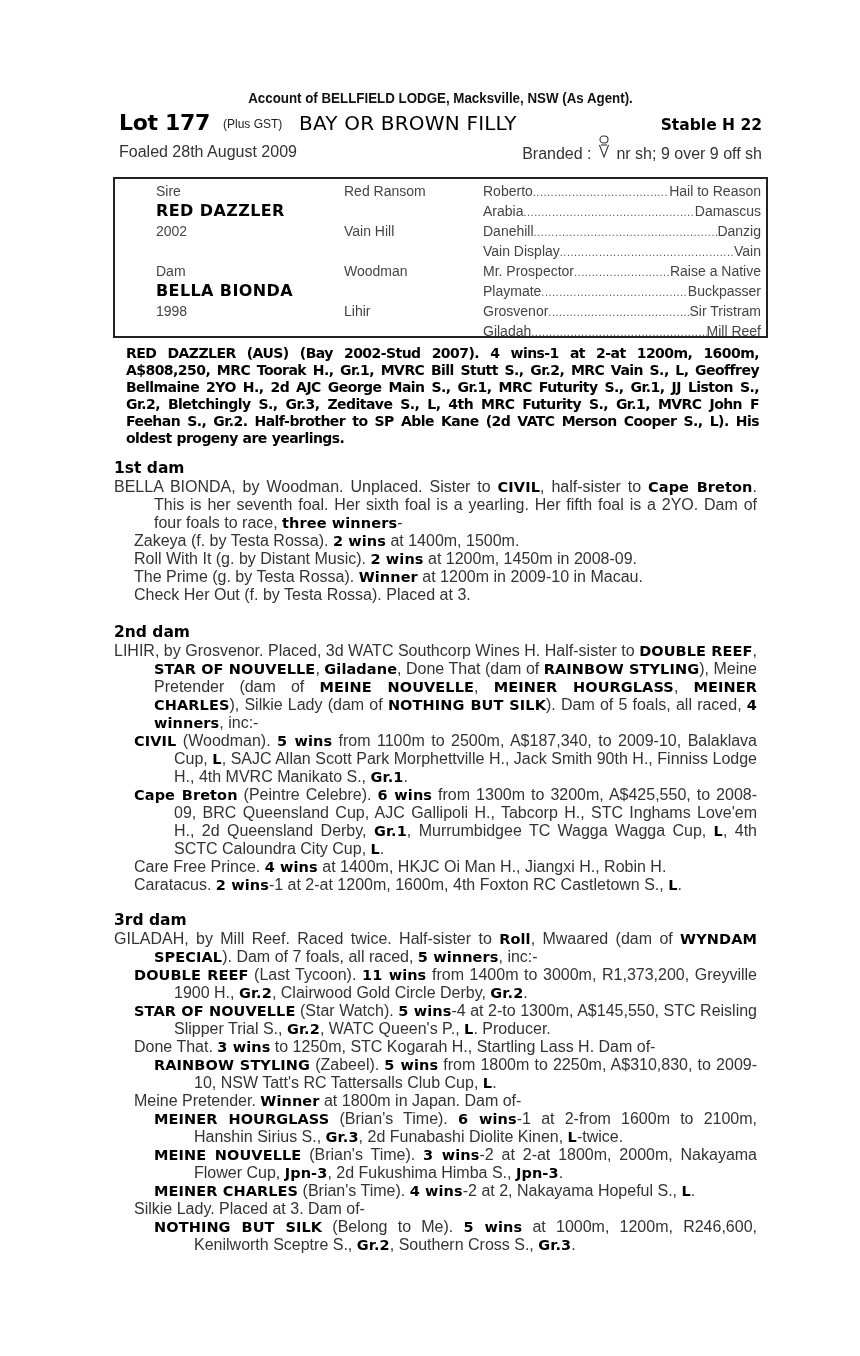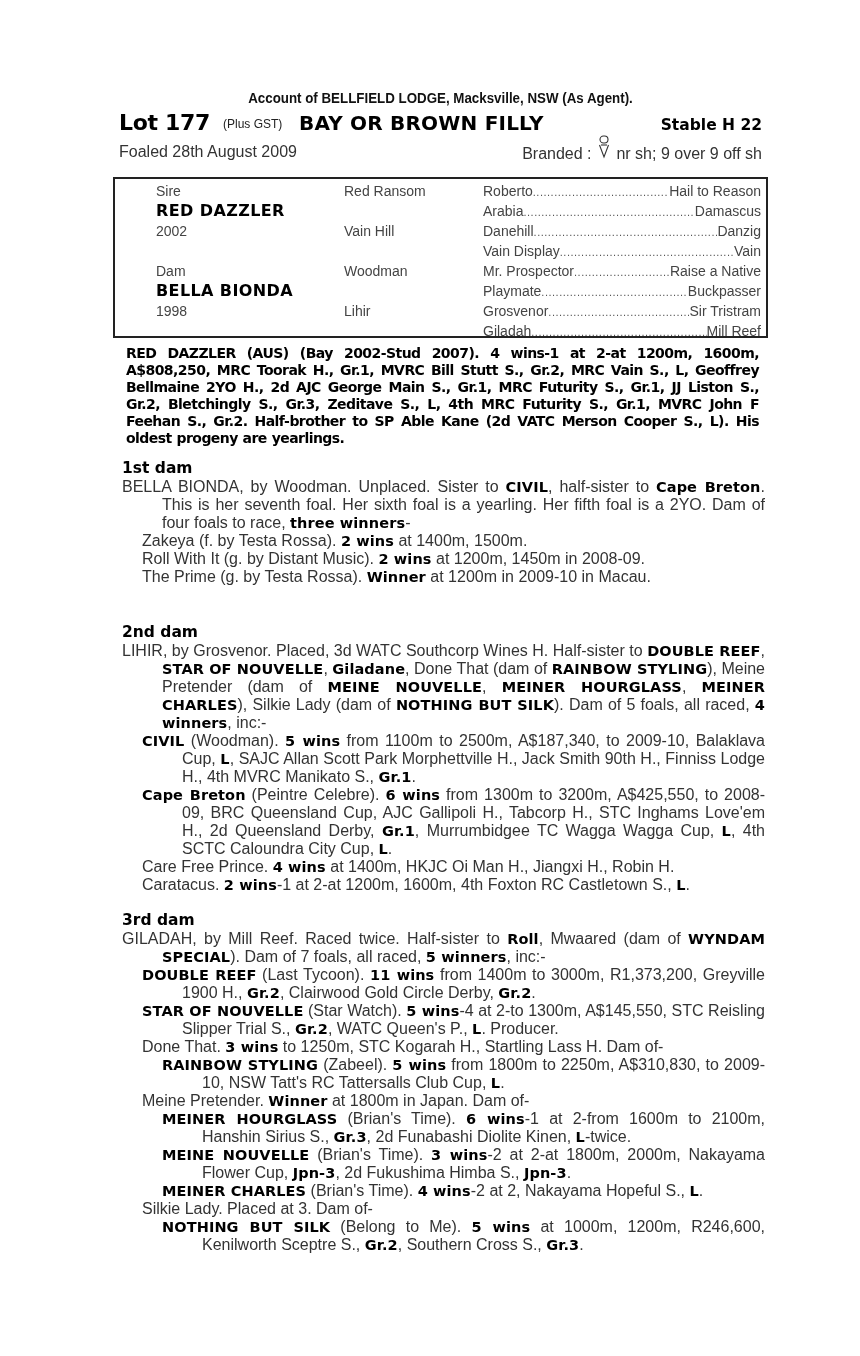--- a/index.html
+++ b/index.html
@@ -2,21 +2,21 @@
 <html><head>
   <meta charset="utf-8">
   <style>
     html, body { margin: 0; padding: 0; background: #ffffff; }
     body { width: 860px; height: 1356px; position: relative; overflow: hidden; color: #1a1a1a; }
     .page { position: absolute; left: 119px; top: 88px; width: 643px; }
     .account { text-align: center; font-family: "Liberation Sans", sans-serif; font-weight: bold; font-size: 15.5px; transform: scaleX(0.86); transform-origin: center; letter-spacing: 0px; margin: 0; height: 20px; line-height: 20px; color: #111; }
     .lot-row { position: relative; height: 26px; margin-top: 2px; font-family: "DejaVu Sans", sans-serif; color: #000; }
     .lot-no { font-weight: bold; font-size: 22px; position: absolute; left: 0; top: 0; line-height: 26px; letter-spacing: -0.3px; }
     .plus-gst { font-family: "Liberation Sans", sans-serif; font-weight: normal; font-size: 12px; position: absolute; left: 104px; top: 7px; color: #222; }
-    .lot-desc { font-weight: bold; font-size: 20px; position: absolute; left: 180px; top: 1px; line-height: 24px; letter-spacing: 0.2px; text-align: right; }
+    .lot-desc { font-weight: normal; font-size: 20px; position: absolute; left: 180px; top: 1px; line-height: 24px; letter-spacing: 0.2px; text-align: right; }
     .stable { font-weight: bold; font-size: 15.5px; position: absolute; right: 0; top: 4px; line-height: 22px; }
     .foal-row { position: relative; height: 24px; margin-top: 4px; font-family: "Liberation Sans", sans-serif; font-size: 16px; color: #333; }
     .foaled { position: absolute; left: 0; top: 3px; }
     .branded { position: absolute; right: 0; top: 3px; white-space: nowrap; }
     .brand-sym { display: inline-block; position: relative; width: 12px; height: 18px; vertical-align: -2px; margin: 0 2px; }
     .brand-sym svg { position: absolute; left: 0; top: -8px; }
 
     .pedigree { position: absolute; left: 113px; top: 177px; width: 651px; height: 157px; border: 2px solid #222; font-family: "Liberation Sans", sans-serif; font-size: 14px; color: #444; }
     .ped-col1 { position: absolute; left: 6px; top: 2px; width: 180px; }
     .ped-col2 { position: absolute; left: 194px; top: 2px; width: 160px; }
@@ -24,21 +24,21 @@
     .ped-line { height: 20px; line-height: 20px; white-space: nowrap; margin-left: 35px; }
     .ped-name { font-family: "DejaVu Sans", sans-serif; font-weight: bold; font-size: 16px; color: #000; letter-spacing: 0.4px; }
     .anc { display: flex; align-items: baseline; height: 20px; line-height: 20px; justify-content: flex-end; }
     .anc .l { white-space: nowrap; }
     .anc .dots { flex: 1; overflow: hidden; white-space: nowrap; color: #555; letter-spacing: 0.5px; font-size: 11px; }
     .anc .dots::after { content: "........................................................................................................................................"; }
     .anc .r { white-space: nowrap; }
 
     .summary { position: absolute; left: 126px; top: 345px; width: 633px; font-family: "DejaVu Sans", sans-serif; font-weight: bold; font-size: 14px; line-height: 17px; color: #000; text-align: justify; letter-spacing: -0.55px; word-spacing: 0.5px; }
 
-    .dam-section { position: absolute; left: 122px; width: 643px; font-family: "Liberation Sans", sans-serif; font-size: 16px; line-height: 18px; color: #333; }
+    .dam-section { position: absolute; left: 114px; width: 643px; font-family: "Liberation Sans", sans-serif; font-size: 16px; line-height: 18px; color: #333; }
     .dam-head { font-family: "DejaVu Sans", sans-serif; font-weight: bold; font-size: 15.5px; color: #000; height: 18px; line-height: 18px; margin-bottom: 1px; }
     .dam-intro { text-align: justify; padding-left: 40px; text-indent: -40px; }
     .entry { text-align: justify; padding-left: 60px; text-indent: -40px; }
     .entry.l2 { padding-left: 80px; text-indent: -40px; }
     .entry.l0 { padding-left: 40px; text-indent: -20px; }
     b, .b { font-family: "DejaVu Sans", sans-serif; font-weight: bold; color: #000; font-size: 14.5px; letter-spacing: 0.1px; }
     .sec1 { top: 459px; }
     .sec2 { top: 623px; }
     .sec3 { top: 911px; }
   </style>
@@ -134,20 +134,21 @@
 
 <div class="summary">RED DAZZLER (AUS) (Bay 2002-Stud 2007). 4 wins-1 at 2-at 1200m, 1600m, A$808,250, MRC Toorak H., Gr.1, MVRC Bill Stutt S., Gr.2, MRC Vain S., L, Geoffrey Bellmaine 2YO H., 2d AJC George Main S., Gr.1, MRC Futurity S., Gr.1, JJ Liston S., Gr.2, Bletchingly S., Gr.3, Zeditave S., L, 4th MRC Futurity S., Gr.1, MVRC John F Feehan S., Gr.2. Half-brother to SP Able Kane (2d VATC Merson Cooper S., L). His oldest progeny are yearlings.</div>
 
 <div class="dam-section sec1">
   <div class="dam-head">1st dam</div>
   <div class="dam-intro"><span>BELLA BIONDA, by Woodman. Unplaced. Sister to </span><b>CIVIL</b><span>, half-sister to </span><b>Cape Breton</b><span>. This is her seventh foal. Her sixth foal is a yearling. Her fifth foal is a 2YO. Dam of four foals to race, </span><b>three winners</b><span>-</span></div>
   <div>
       <div class="entry l0"><span>Zakeya (f. by Testa Rossa). </span><b>2 wins</b><span> at 1400m, 1500m.</span></div>
       <div class="entry l0"><span>Roll With It (g. by Distant Music). </span><b>2 wins</b><span> at 1200m, 1450m in 2008-09.</span></div>
       <div class="entry l0"><span>The Prime (g. by Testa Rossa). </span><b>Winner</b><span> at 1200m in 2009-10 in Macau.</span></div>
+      <div class="entry l0"><span>Check Her Out (f. by Testa Rossa). Placed at 3.</span></div>
     </div>
 </div>
 
 <div class="dam-section sec2">
   <div class="dam-head">2nd dam</div>
   <div class="dam-intro"><span>LIHIR, by Grosvenor. Placed, 3d WATC Southcorp Wines H. Half-sister to </span><b>DOUBLE REEF</b><span>, </span><b>STAR OF NOUVELLE</b><span>, </span><b>Giladane</b><span>, Done That (dam of </span><b>RAINBOW STYLING</b><span>), Meine Pretender (dam of </span><b>MEINE NOUVELLE</b><span>, </span><b>MEINER HOURGLASS</b><span>, </span><b>MEINER CHARLES</b><span>), Silkie Lady (dam of </span><b>NOTHING BUT SILK</b><span>). Dam of 5 foals, all raced, </span><b>4 winners</b><span>, inc:-</span></div>
   <div>
       <div class="entry "><b>CIVIL</b><span> (Woodman). </span><b>5 wins</b><span> from 1100m to 2500m, A$187,340, to 2009-10, Balaklava Cup, </span><b>L</b><span>, SAJC Allan Scott Park Morphettville H., Jack Smith 90th H., Finniss Lodge H., 4th MVRC Manikato S., </span><b>Gr.1</b><span>.</span></div>
       <div class="entry "><b>Cape Breton</b><span> (Peintre Celebre). </span><b>6 wins</b><span> from 1300m to 3200m, A$425,550, to 2008-09, BRC Queensland Cup, AJC Gallipoli H., Tabcorp H., STC Inghams Love'em H., 2d Queensland Derby, </span><b>Gr.1</b><span>, Murrumbidgee TC Wagga Wagga Cup, </span><b>L</b><span>, 4th SCTC Caloundra City Cup, </span><b>L</b><span>.</span></div>
       <div class="entry l0"><span>Care Free Prince. </span><b>4 wins</b><span> at 1400m, HKJC Oi Man H., Jiangxi H., Robin H.</span></div>

